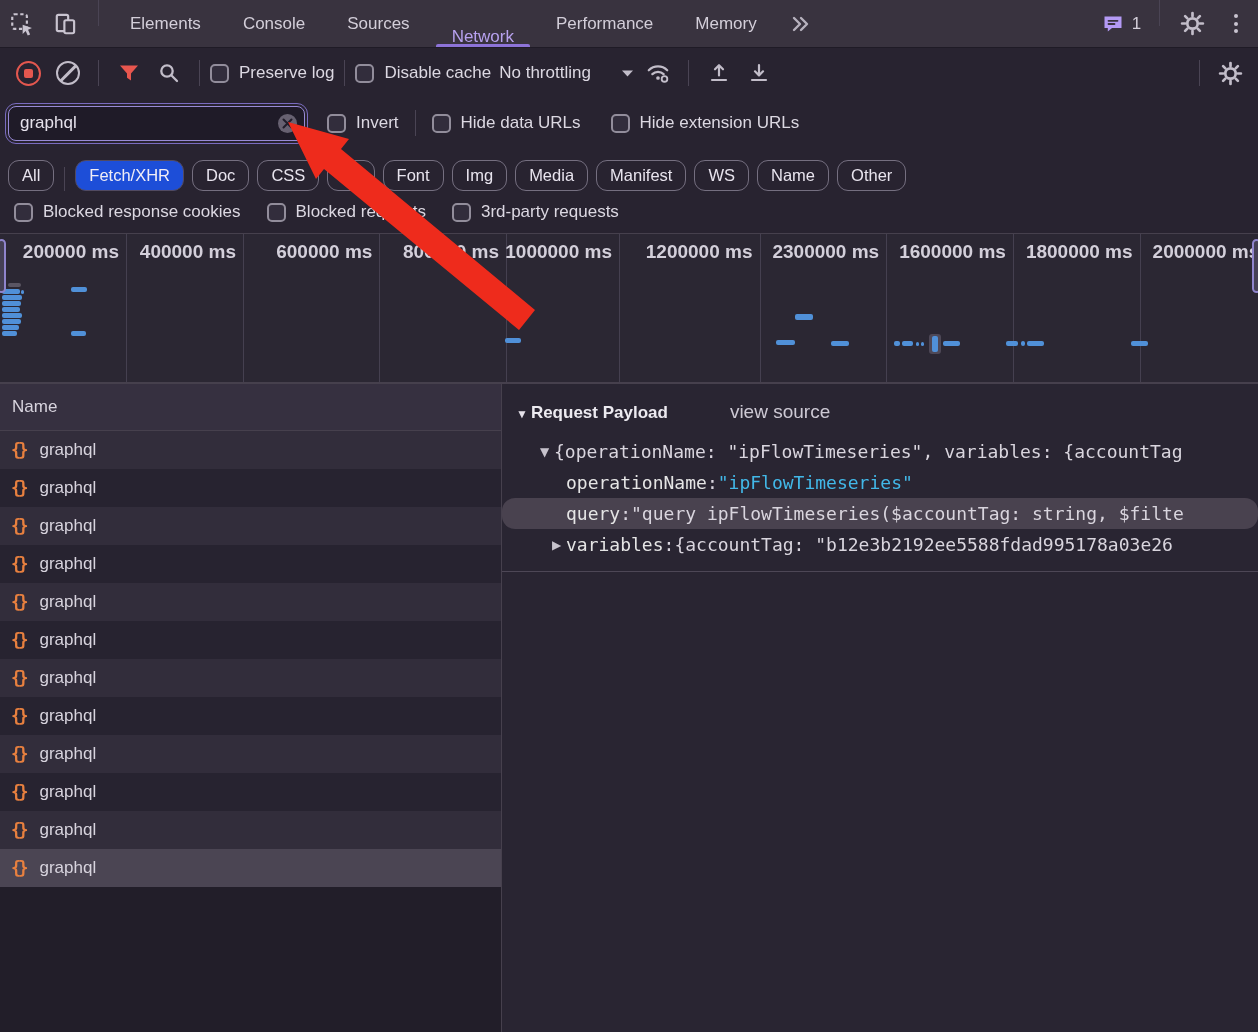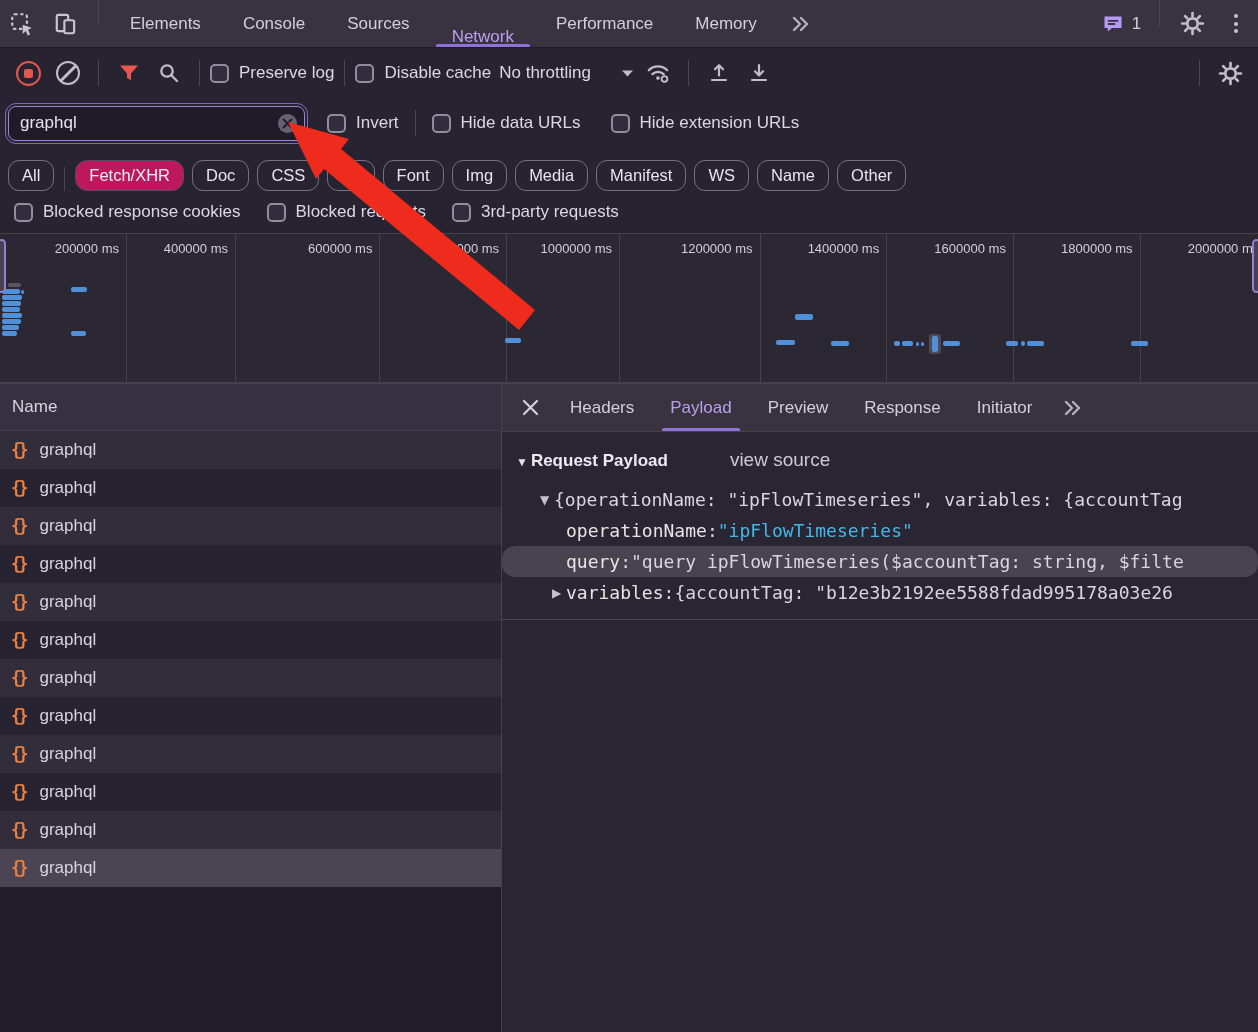--- a/index.html
+++ b/index.html
@@ -34,30 +34,30 @@
   .search-wrap input{box-sizing:border-box;width:100%;height:100%;background:#1f1b28;border:1px solid #988ad6;border-radius:8px;
       outline:1px solid #7a6cc0;outline-offset:2.5px;color:#e6e2ec;font-size:17px;padding:0 36px 0 11px;
       font-family:"Liberation Sans","DejaVu Sans",sans-serif;}
   .clear-btn{position:absolute;right:8px;top:8px;width:19px;height:19px;border-radius:50%;background:#676171;display:flex;align-items:center;justify-content:center;}
 
   
   .chiprow{height:43px;display:flex;align-items:flex-end;padding:0 8px;gap:8px;background:#282330;}
   .chip{height:31px;padding:0 13px;border:1px solid #756f80;border-radius:11px;background:transparent;color:#e8e4ee;
         font-size:16.5px;font-weight:500;display:flex;align-items:center;box-sizing:border-box;white-space:nowrap;
         font-family:"Liberation Sans","DejaVu Sans",sans-serif;}
-  .chip.active{background:#be185d;border-color:#514a61;color:#f1eef6;border-radius:12px;}
+  .chip.active{background:#1d4ed8;border-color:#514a61;color:#f1eef6;}
   .chipdiv{height:24px;margin:0 2px;}
 
   
   .cbrow{height:42px;display:flex;align-items:center;padding:0 14px;gap:26px;background:#282330;}
 
   
   .timeline{position:relative;height:148px;background:#2b2733;border-top:1px solid #46404d;border-bottom:1px solid #46404d;overflow:hidden;}
   .tl-col{position:absolute;top:0;bottom:0;width:127px;border-right:1px solid #454050;box-sizing:border-box;}
-  .tl-label{position:absolute;top:7px;right:7px;font-size:13px;color:#d3cfda;white-space:nowrap;}
+  .tl-label{position:absolute;top:7px;right:7px;font-size:19px;color:#d3cfda;white-space:nowrap;font-weight:bold;}
   .tl-bar{position:absolute;}
   .tl-bar.blue{background:#5090d8;border-radius:2px;}
   .tl-bar.gray{background:#5a5563;border-radius:2px;}
   .tl-bar.markerbg{background:#4e4857;border-radius:3px;}
   .tl-bar.markerbar{background:#5090d8;border-radius:2px;z-index:2;}
   .grip{position:absolute;width:9px;height:54px;border:2px solid #8f84cc;background:#454055;border-radius:6px;top:5px;z-index:3;box-sizing:border-box;}
   .grip.left{left:-3px;}  .grip.right{right:-3px;}
 
   
   .panels{display:flex;height:652px;}
@@ -290,37 +290,37 @@
       <span>3rd-party requests</span>
     </div>
   </div>
 
   <div class="timeline">
     <div class="grip left"></div>
     <div class="grip right"></div>
   <div class="tl-col" style="left: 0px;">
         <span class="tl-label">200000 ms</span>
       </div>
-      <div class="tl-col" style="left: 109px;">
+      <div class="tl-col" style="left: 117px;">
         <span class="tl-label">400000 ms</span>
       </div>
       <div class="tl-col" style="left: 253.4px;">
         <span class="tl-label">600000 ms</span>
       </div>
       <div class="tl-col" style="left: 380.1px;">
         <span class="tl-label">800000 ms</span>
       </div>
       <div class="tl-col" style="left: 493px;">
         <span class="tl-label">1000000 ms</span>
       </div>
       <div class="tl-col" style="left: 633.5px;">
         <span class="tl-label">1200000 ms</span>
       </div>
       <div class="tl-col" style="left: 760.2px;">
-        <span class="tl-label">1400000 ms</span>
+        <span class="tl-label">2300000 ms</span>
       </div>
       <div class="tl-col" style="left: 886.9px;">
         <span class="tl-label">1600000 ms</span>
       </div>
       <div class="tl-col" style="left: 1013.6px;">
         <span class="tl-label">1800000 ms</span>
       </div>
       <div class="tl-col" style="left: 1140.3px;">
         <span class="tl-label">2000000 ms</span>
       </div>
@@ -407,40 +407,20 @@
           <div class="req-row even selected">
             <span class="brace-icon">{}</span>
             <span>graphql</span>
           </div>
         </div>
     </div>
 
     <div class="panel-divider"></div>
 
     <div class="right-panel">
-      <div class="detail-tabbar">
-        <div class="close-btn">
-          <svg width="17" height="17" viewBox="0 0 17 17" stroke="#d3ced9" stroke-width="2.2" stroke-linecap="round">
-            <path d="M2 2 L15 15 M15 2 L2 15"></path>
-          </svg>
-        </div>
-        <div class="dtabs">
-            <div class="dtab">Headers</div>
-            <div class="dtab active">Payload</div>
-            <div class="dtab">Preview</div>
-            <div class="dtab">Response</div>
-            <div class="dtab">Initiator</div>
-          </div>
-        <div class="tb-icon">
-          <svg width="24" height="24" viewBox="0 0 24 24" fill="none" stroke="#b6b1bd" stroke-width="2.4" stroke-linecap="round" stroke-linejoin="round">
-            <path d="M6 6 l6 6 -6 6"></path>
-              <path d="M13 6 l6 6 -6 6"></path>
-          </svg>
-        </div>
-      </div>
 
       <div class="payload-content">
         <div class="rp-header">
           <span class="rp-tri">▼</span>
           <span class="rp-title">Request Payload</span>
           <span class="rp-viewsource">view source</span>
         </div>
 
         <div class="tree">
           <div class="tree-row indent0">

